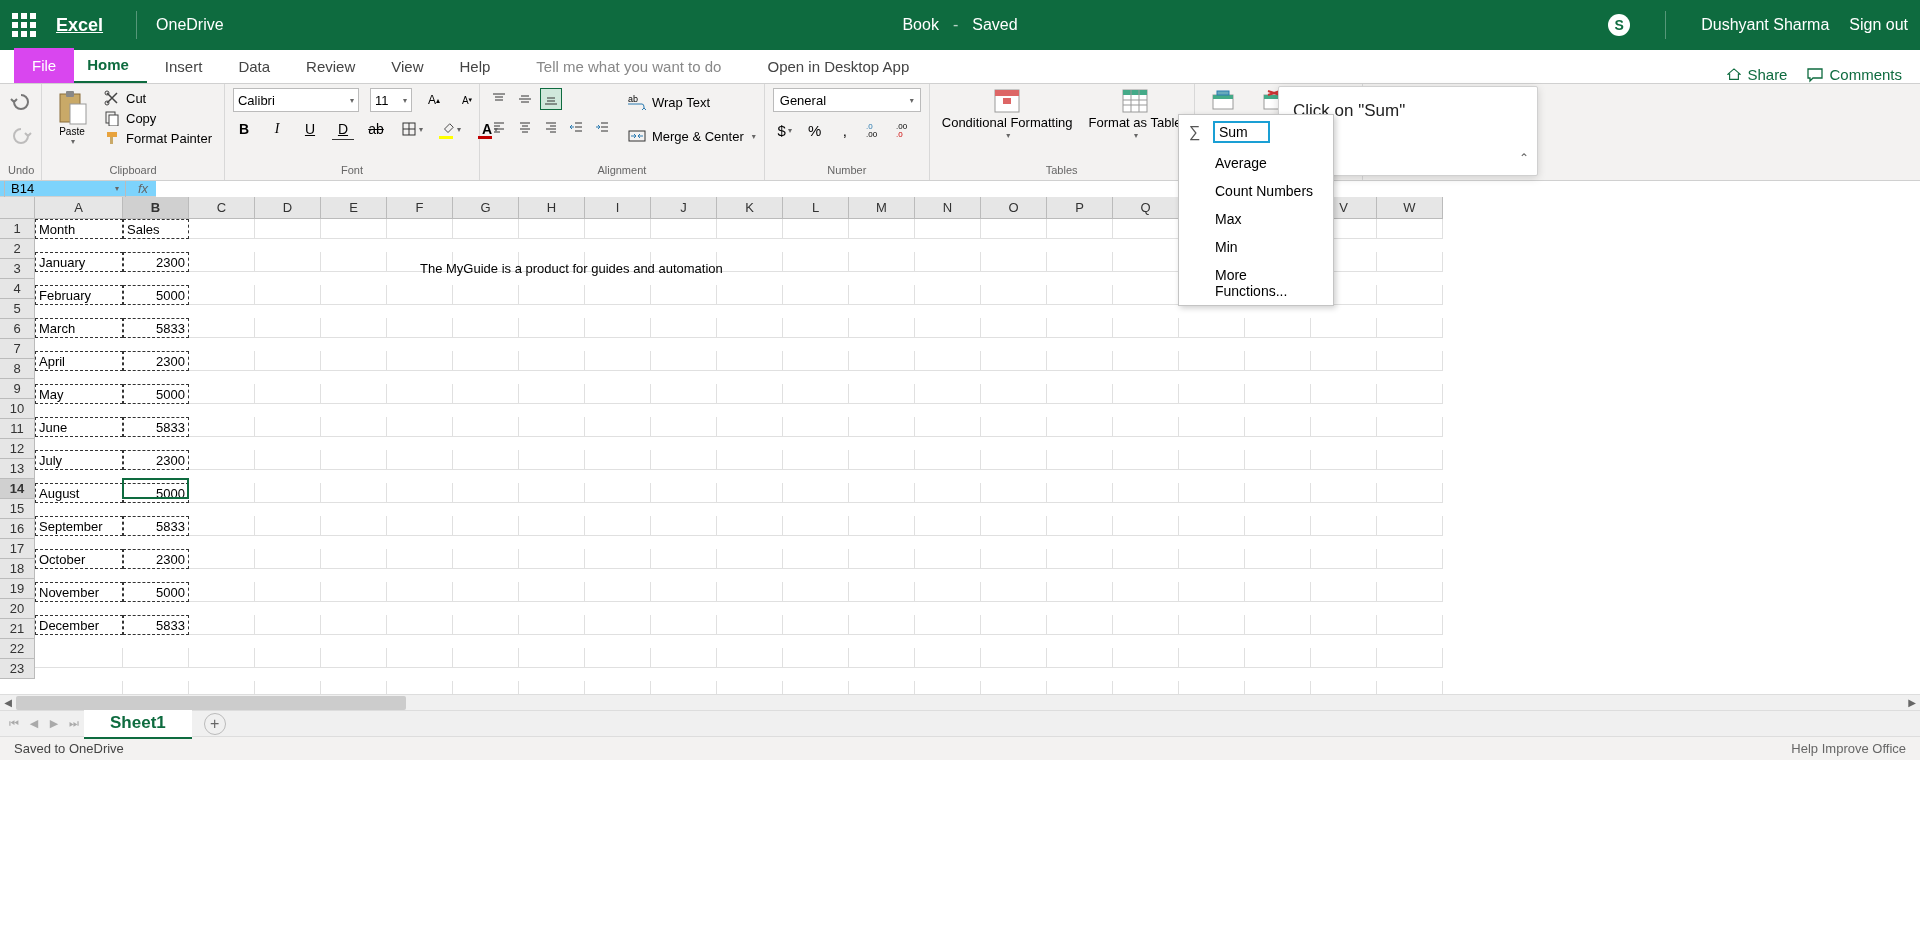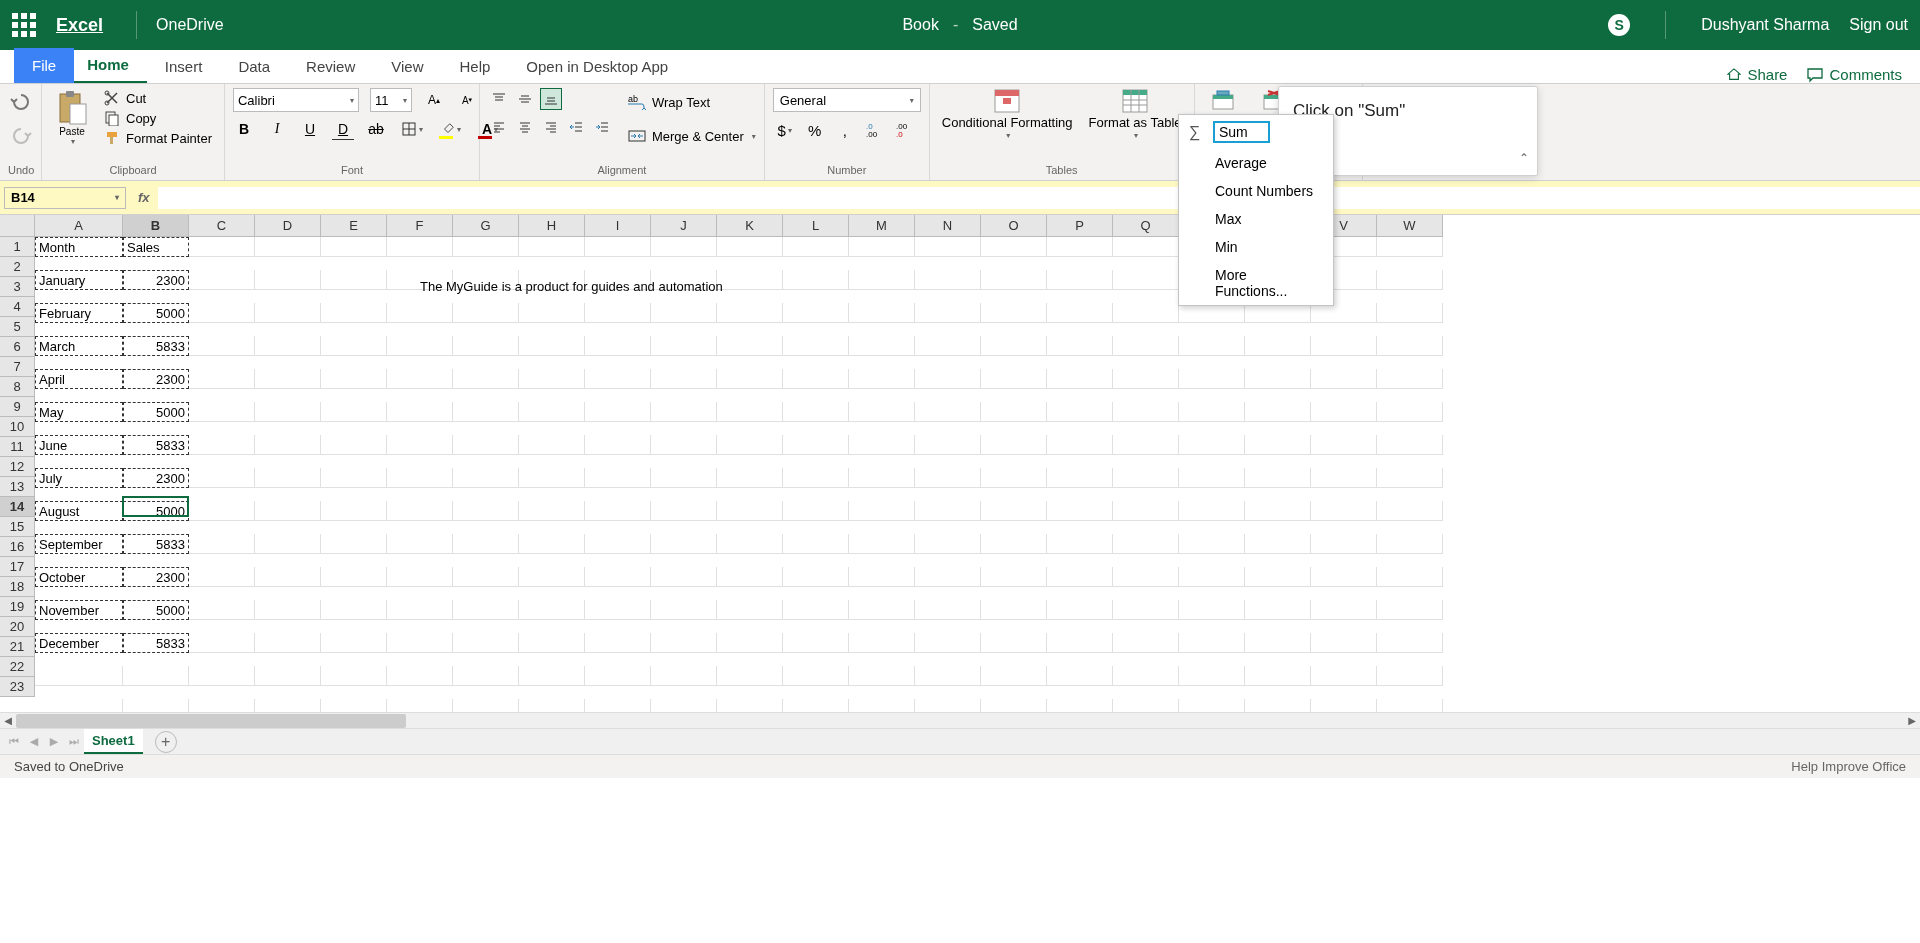--- a/index.html
+++ b/index.html
@@ -13,21 +13,21 @@
 .divider-v { width: 1px; height: 28px; background: rgba(255,255,255,0.3); margin: 0 15px; }
 .onedrive-label { font-size: 16px; margin-left: 4px; }
 .title-center { position: absolute; left: 50%; transform: translateX(-50%); display: flex; align-items: center; gap: 14px; font-size: 16px; }
 .title-center .dash { opacity: 0.7; }
 .title-right { margin-left: auto; display: flex; align-items: center; gap: 20px; font-size: 16px; }
 .skype-badge { width: 22px; height: 22px; background: #fff; border-radius: 50%; color: #0e6b3f; display: flex; align-items: center; justify-content: center; font-weight: bold; font-size: 14px; }
 
 
 .ribbon-tabs { height: 34px; background: #fff; display: flex; align-items: flex-end; padding-left: 14px; border-bottom: 1px solid #d0d0d0; }
 .ribbon-tab { padding: 8px 18px; font-size: 15px; color: #444; cursor: pointer; }
-.ribbon-tab.file { background: #3b82f6; color: #fff; padding: 9px 18px; }
+.ribbon-tab.file { background: #d946ef; color: #fff; padding: 9px 18px; }
 .ribbon-tab.active { color: #0e6b3f; font-weight: 600; border-bottom: 2px solid #0e6b3f; padding-left: 13px; }
 .ribbon-tell { padding: 8px 28px; font-size: 15px; color: #888; }
 .ribbon-open { padding: 8px 18px; font-size: 15px; color: #444; cursor: pointer; }
 .ribbon-spacer { flex: 1; }
 .ribbon-right { display: flex; gap: 20px; align-items: center; padding-right: 18px; }
 .ribbon-right-btn { display: flex; align-items: center; gap: 6px; font-size: 15px; color: #0e6b3f; cursor: pointer; }
 .icon-share { width: 14px; height: 14px; display: inline-block; }
 .icon-comment { width: 16px; height: 16px; display: inline-block; }
 
 
@@ -91,21 +91,21 @@
 .menu-item-text { border: 2px solid #1a9fd4; padding: 1px 20px 1px 4px; margin-left: -2px; }
 
 
 .callout { position: absolute; top: 86px; left: 1278px; width: 260px; height: 90px; background: #fff; border: 1px solid #d0d0d0; border-radius: 2px; box-shadow: 0 2px 8px rgba(0,0,0,0.15); z-index: 99; padding: 14px 14px; }
 .callout-text { font-size: 17px; color: #222; }
 .callout-pin { position: absolute; left: 20px; top: 56px; }
 .callout-pin svg { width: 24px; height: 32px; }
 .collapse-caret { position: absolute; right: 8px; top: 64px; font-size: 12px; color: #666; cursor: pointer; }
 
 
-.formula-bar { height: 34px; background: #fef9c3; border-bottom: 1px solid #d0d0d0; display: flex; align-items: center; font-weight: bold; }
+.formula-bar { height: 16px; background: #7dd3fc; border-bottom: 1px solid #d0d0d0; display: flex; align-items: center; }
 .name-box { width: 122px; height: 22px; border: 1px solid #bbb; margin: 0 4px; padding: 0 6px; font-size: 13px; display: flex; align-items: center; justify-content: space-between; }
 .fx-label { font-style: italic; font-size: 13px; color: #666; margin: 0 8px; }
 .formula-input { flex: 1; height: 22px; background: #fff; }
 
 
 .grid-area { position: relative; height: 497px; overflow: hidden; }
 .corner { position: absolute; left: 0; top: 0; width: 35px; height: 22px; background: #e6e6e6; border-right: 1px solid #bbb; border-bottom: 1px solid #bbb; }
 .col-headers { position: absolute; left: 35px; top: 0; height: 22px; display: flex; }
 .col-header { width: 66px; height: 22px; background: #e6e6e6; border-right: 1px solid #bbb; border-bottom: 1px solid #bbb; display: flex; align-items: center; justify-content: center; font-size: 13px; color: #333; }
 .col-header.firstA { width: 88px; }
@@ -124,21 +124,21 @@
 
 
 .h-scroll { height: 16px; background: #f0f0f0; border-top: 1px solid #ddd; display: flex; align-items: center; }
 .h-scroll-btn { width: 16px; height: 16px; display: flex; align-items: center; justify-content: center; font-size: 10px; color: #666; cursor: pointer; }
 .h-scroll-track { flex: 1; height: 16px; position: relative; }
 .h-scroll-thumb { position: absolute; left: 0; width: 390px; height: 14px; top: 1px; background: #ccc; border-radius: 2px; }
 
 
 .sheet-tabs { height: 26px; background: #f0f0f0; display: flex; align-items: center; border-top: 1px solid #ddd; padding-left: 4px; }
 .sheet-nav-btn { width: 20px; height: 20px; display: flex; align-items: center; justify-content: center; font-size: 11px; color: #aaa; cursor: pointer; }
-.sheet-tab { padding: 4px 8px; font-size: 13px; cursor: pointer; }
+.sheet-tab { padding: 4px 26px; font-size: 17px; cursor: pointer; }
 .sheet-tab.active { background: #fff; color: #0e6b3f; font-weight: 600; border-bottom: 2px solid #0e6b3f; }
 .add-sheet { width: 22px; height: 22px; border: 1px solid #bbb; border-radius: 50%; display: flex; align-items: center; justify-content: center; font-size: 16px; color: #666; margin-left: 12px; cursor: pointer; }
 
 
 .status-bar { height: 24px; background: #f3f2f1; border-top: 1px solid #ddd; display: flex; align-items: center; padding: 0 14px; font-size: 13px; color: #444; }
 .status-right { margin-left: auto; color: #666; cursor: pointer; }
 
 svg { display: block; }
 </style>
 </head>
@@ -173,20 +173,21 @@
 </div>
 
 <div class="ribbon-tabs">
   <div class="ribbon-tab file">File</div>
   <div class="ribbon-tab active">Home</div>
   <div class="ribbon-tab">Insert</div>
   <div class="ribbon-tab">Data</div>
   <div class="ribbon-tab">Review</div>
   <div class="ribbon-tab">View</div>
   <div class="ribbon-tab">Help</div>
+  <div class="ribbon-tell">Tell me what you want to do</div>
   <div class="ribbon-open">Open in Desktop App</div>
   <div class="ribbon-spacer"></div>
   <div class="ribbon-right">
     <div class="ribbon-right-btn">
       <svg class="icon-share" viewBox="0 0 16 16">
           <path d="M3 13 V7 H1 L8 1 L15 7 H13 V13 Z" fill="none" stroke="#0e6b3f" stroke-width="1.3"></path>
         </svg>
       <span>Share</span>
     </div>
     <div class="ribbon-right-btn">

